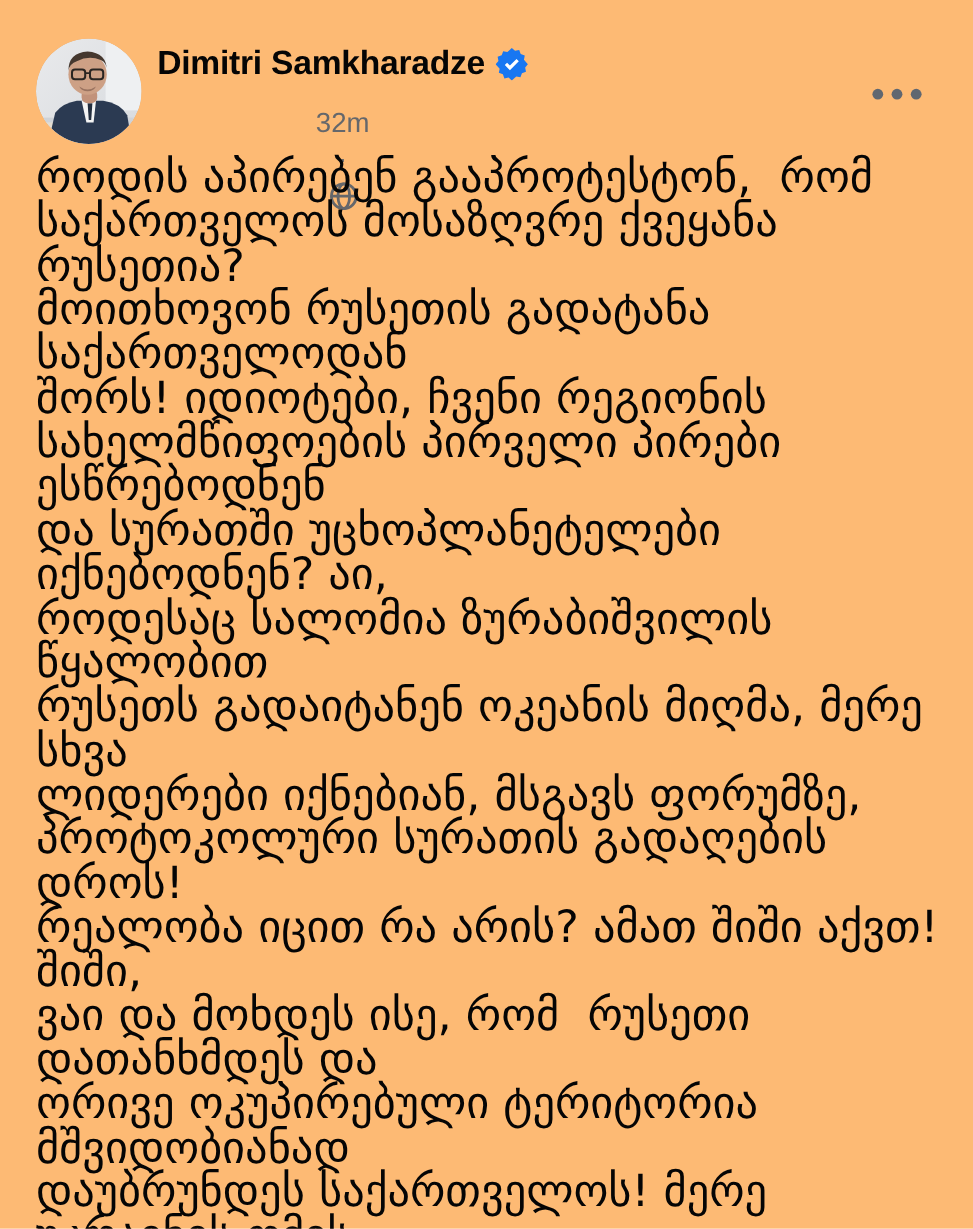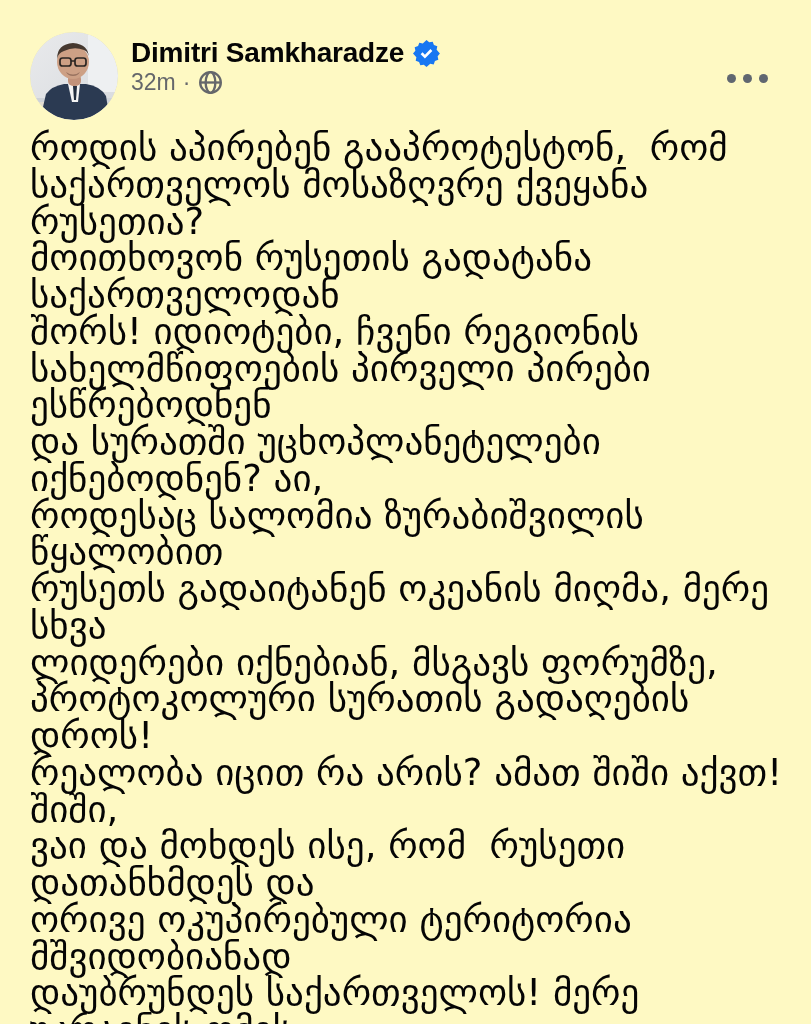--- a/index.html
+++ b/index.html
@@ -2,41 +2,41 @@
 <html><head>
 <meta charset="utf-8">
 <style>
   html, body { margin: 0; padding: 0; background: #ffffff; }
   body {
     width: 811px; height: 1024px;
     font-family: "Liberation Sans", "DejaVu Sans", sans-serif;
     color: #050505;
     overflow: hidden;
   }
-  .post-card { position: relative; width: 811px; height: 1024px; background: #fef9c3; }
+  .post-card { position: relative; width: 811px; height: 1024px; background: #fdba74; }
 
   
   .post-header { position: absolute; top: 32px; left: 30px; right: 20px; height: 90px; display: flex; }
   .avatar {
     width: 88px; height: 88px; border-radius: 50%; overflow: hidden; flex: 0 0 88px;
     box-shadow: inset 0 0 0 1px rgba(0,0,0,0.08);
     cursor: pointer;
   }
   .avatar svg { display: block; width: 88px; height: 88px; }
   .header-text { margin-left: 13px; padding-top: 5px; }
   .name-row { display: flex; align-items: center; gap: 9px; }
   .author-name {
     font-size: 28px; font-weight: bold; color: #050505; letter-spacing: -0.2px;
     line-height: 1.15; cursor: pointer;
   }
   .verified-badge { display: inline-flex; align-items: center; }
   .verified-badge svg { width: 27px; height: 27px; }
   .meta-row {
     display: flex; align-items: center; gap: 7px;
-    margin-top: 1px; color: #65676B; font-size: 23px; line-height: 1;
+    margin-top: 22px; color: #65676B; font-size: 23px; line-height: 1; flex-direction: column;
   }
   .meta-row .timestamp { cursor: pointer; }
   .sep-dot { font-size: 23px; color: #65676B; }
   .globe-icon { display: inline-flex; margin-left: 1px; }
   .globe-icon svg { width: 25px; height: 25px; }
 
   
   .more-options {
     position: absolute; top: 34px; right: 21px;
     display: flex; gap: 7px; padding: 8px 2px; cursor: pointer; align-items: center;

